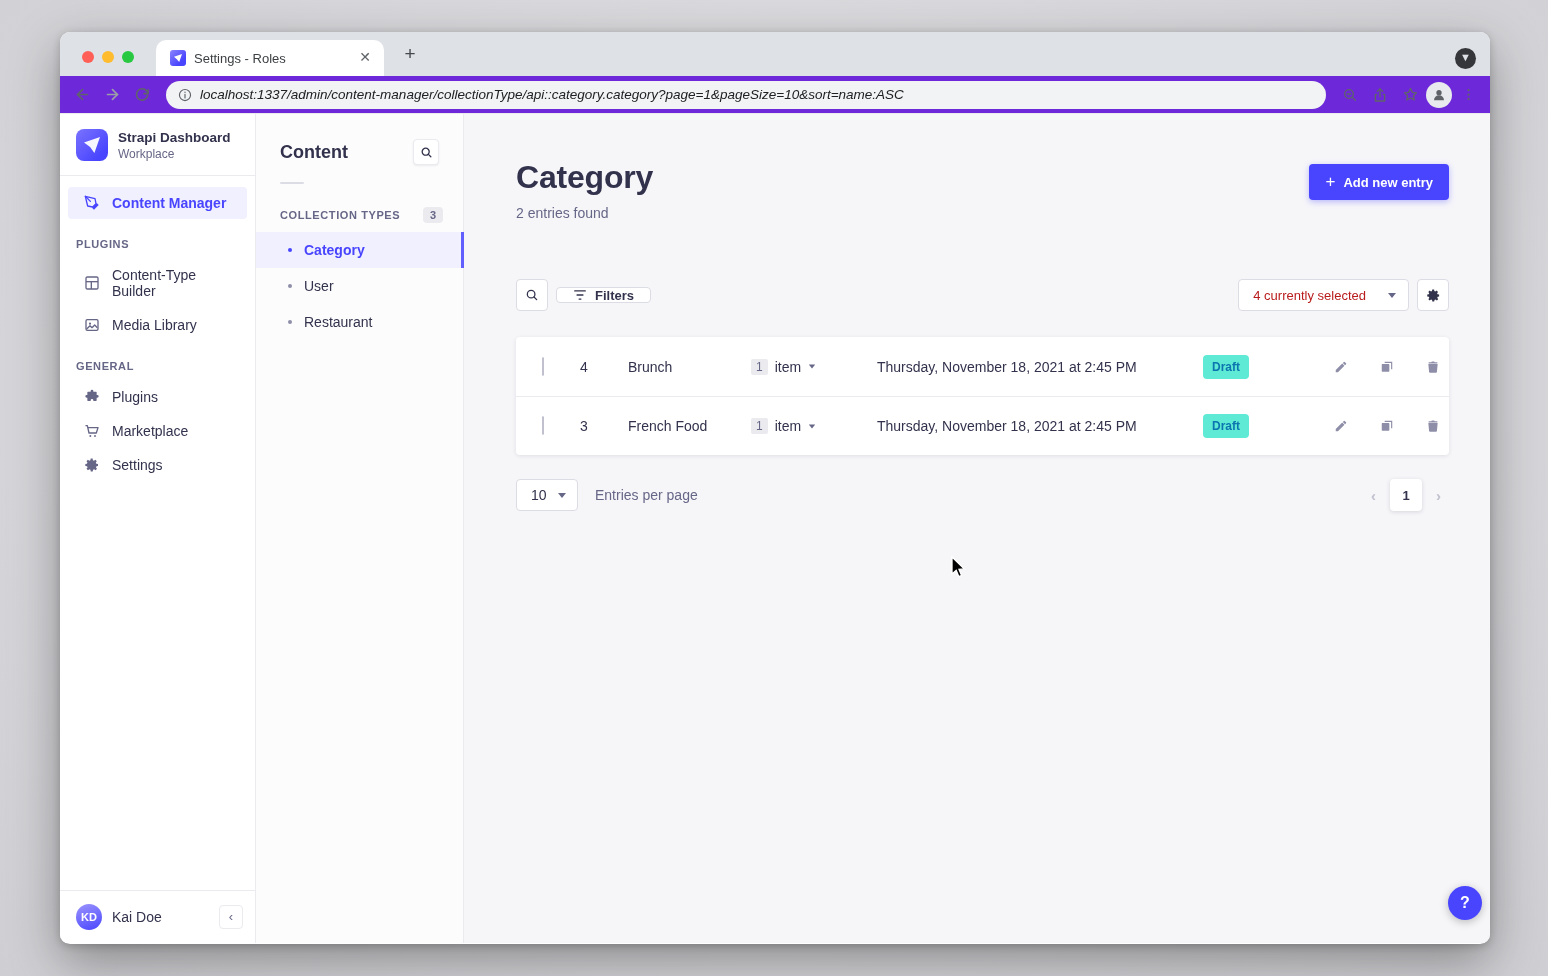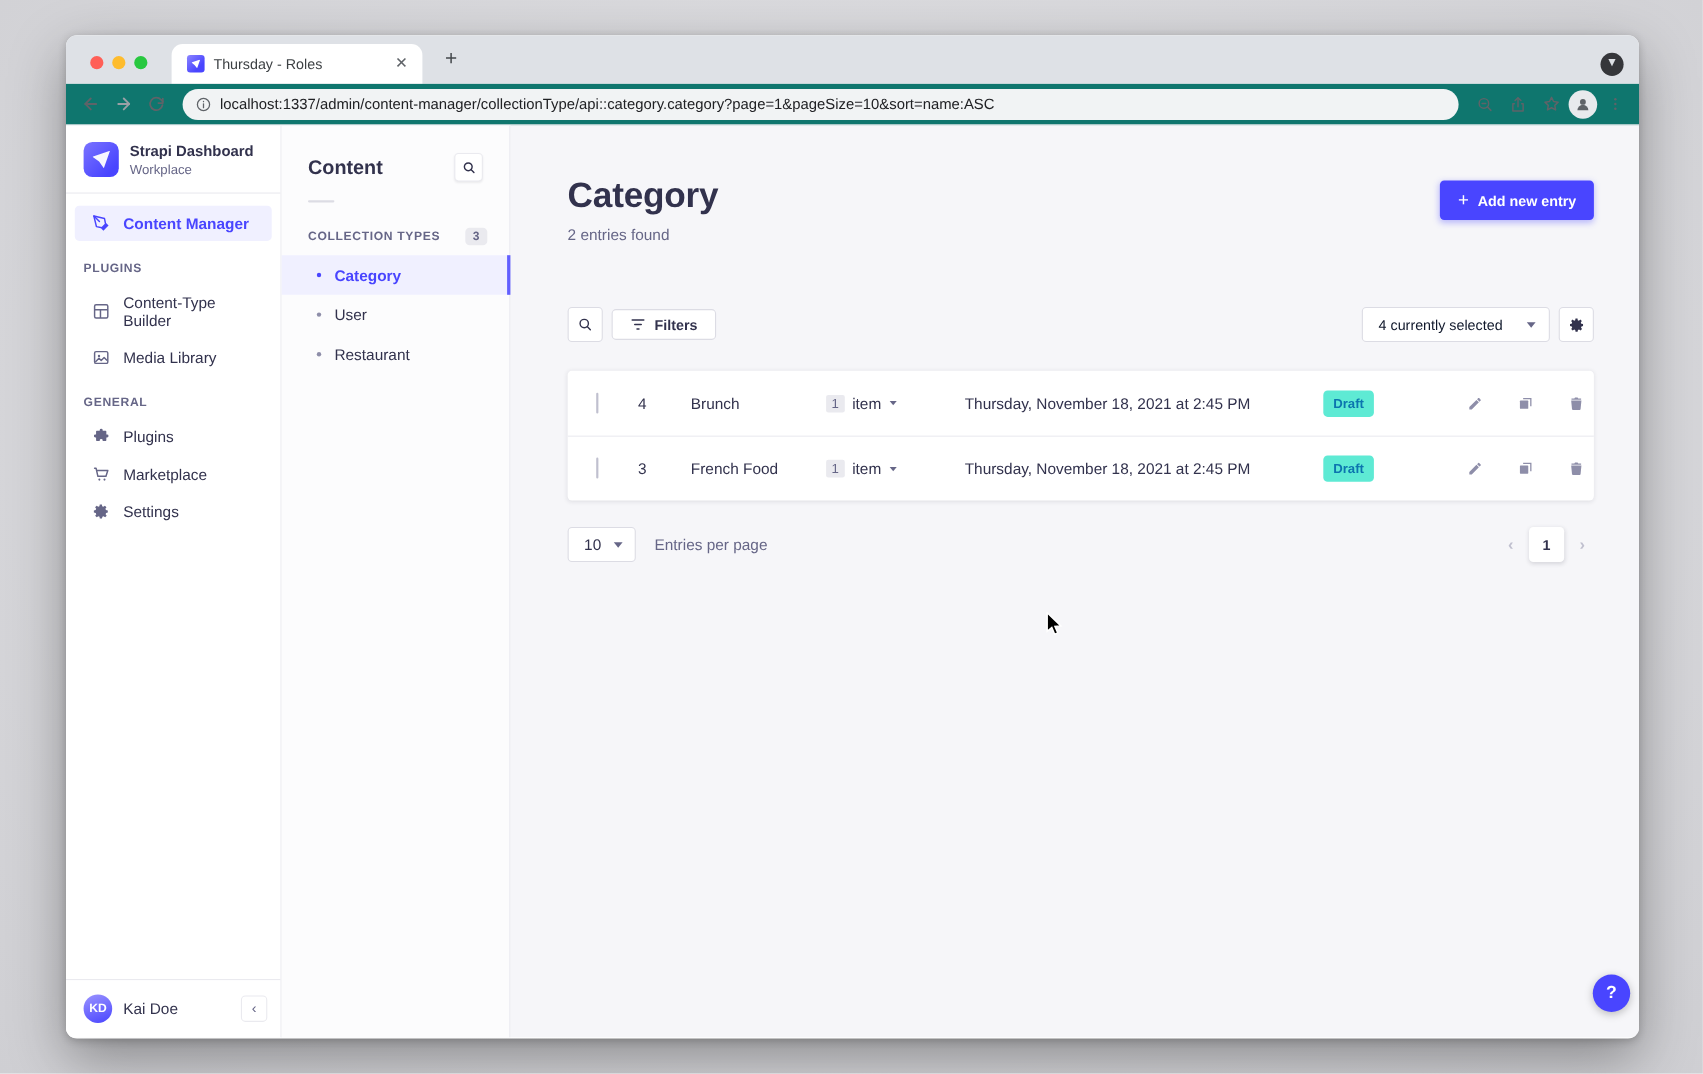--- a/index.html
+++ b/index.html
@@ -29,22 +29,22 @@
     background:linear-gradient(135deg,#8c85ff 0%,#4945ff 70%); position:relative; flex:none; }
   .tab-favicon::after{ content:""; position:absolute; left:4px; top:4px; width:8px; height:8px;
     background:#fff; clip-path:polygon(0 35%, 100% 0, 65% 100%, 35% 65%); }
   .tab-title { font-size:13px; color:#3c4043; flex:1; white-space:nowrap; overflow:hidden; }
   .tab-close { font-size:14px; color:#5f6368; width:18px; height:18px; line-height:17px;
     text-align:center; border-radius:50%; cursor:pointer; }
   .newtab-btn { position:absolute; left:338px; top:11px; width:24px; height:24px; border-radius:50%;
     color:#45494d; font-size:19px; line-height:22px; text-align:center; cursor:pointer; }
   .tabsearch-btn { position:absolute; right:14px; top:16px; width:21px; height:21px; border-radius:50%;
     background:#35363a; color:#dee1e6; text-align:center; line-height:19px; font-size:11px; cursor:pointer; }
-  .toolbar { height:38px; background:#0f766e; display:flex; align-items:center; padding:13px 8px;
-    border-bottom:1px solid #ebebee; gap:2px; }
+  .toolbar { height:38px; background:#6d28d9; display:flex; align-items:center; padding:13px 8px;
+    border-bottom:1px solid #ebebee; gap:2px;font-style:italic; }
   .nav-btn { width:28px; height:28px; display:flex; align-items:center; justify-content:center;
     border-radius:50%; flex:none; cursor:pointer; }
   .urlbar { flex:1; height:28px; background:#f1f3f4; border-radius:14px; margin:0 8px;
     display:flex; align-items:center; padding:0 12px; gap:8px; min-width:0; }
   .url-text { font-size:13.5px; color:#202124; white-space:nowrap; overflow:hidden; }
   .avatar-btn { width:26px; height:26px; border-radius:50%; background:#e8eaed;
     display:flex; align-items:center; justify-content:center; flex:none; cursor:pointer; }
   
   .app { display:flex; height:829px; background:#f6f6f9; }
   
@@ -98,27 +98,27 @@
   .page-title { font-size:32px; font-weight:bold; color:#32324d; letter-spacing:-.2px; }
   .page-subtitle { font-size:14px; color:#666687; margin-top:9px; }
   .add-entry-btn { position:absolute; top:50px; right:41px; background:#4945ff; color:#fff;
     border:none; border-radius:4px; font-size:13px; font-weight:bold; font-family:inherit;
     padding:0 16px; height:36px; display:flex; align-items:center; gap:8px; cursor:pointer;
     box-shadow:0 2px 6px rgba(73,69,255,.35); }
   .add-entry-btn .plus { font-size:17px; font-weight:normal; line-height:1; margin-top:-1px; }
   .actions-row { display:flex; align-items:center; margin-top:58px; gap:8px; }
   .sq-btn { width:32px; height:32px; background:#fff; border:1px solid #dcdce4; border-radius:4px;
     display:flex; align-items:center; justify-content:center; cursor:pointer; flex:none; }
-  .filters-btn { height:28px; background:#fff; border:1px solid #dcdce4; border-radius:4px;
+  .filters-btn { height:16px; background:#fff; border:1px solid #dcdce4; border-radius:4px;
     display:flex; align-items:center; gap:8px; padding:0 16px; font-size:13px; font-weight:bold;
     color:#32324d; cursor:pointer; font-family:inherit; }
   .actions-spacer { flex:1; }
   .select-box { height:32px; background:#fff; border:1px solid #dcdce4; border-radius:4px;
     display:flex; align-items:center; gap:22px; padding:0 12px 0 14px; font-size:13px;
-    color:#0f172a; cursor:pointer; }
+    color:#b91c1c; cursor:pointer; }
   .chev { width:0; height:0; border-left:4px solid transparent; border-right:4px solid transparent;
     border-top:5px solid #666687; }
   
   .table-card { margin-top:26px; background:#fff; border-radius:4px;
     box-shadow:0 1px 4px rgba(33,33,52,.1); overflow:hidden; }
   .trow { display:flex; align-items:center; padding-left:26px; padding-right:24px; }
   .thead { height:42px; border-bottom:1px solid #eaeaef; }
   .th { font-size:11px; font-weight:bold; letter-spacing:.5px; color:#666687;
     display:flex; align-items:center; gap:6px; }
   .tbody-row { height:59px; }
@@ -163,21 +163,21 @@
 <div class="window">
 
   <div class="tabstrip">
     <div class="traffic">
       <span class="tl-red"></span>
       <span class="tl-yellow"></span>
       <span class="tl-green"></span>
     </div>
     <div class="tab">
       <span class="tab-favicon"></span>
-      <span class="tab-title">Thursday - Roles</span>
+      <span class="tab-title">Settings - Roles</span>
       <span class="tab-close">✕</span>
     </div>
     <div class="newtab-btn">+</div>
     <div class="tabsearch-btn">▼</div>
   </div>
 
   <div class="toolbar">
     <div class="nav-btn">
       <svg width="17" height="17" viewBox="0 0 24 24" fill="none" stroke="#5f6368" stroke-width="2.4" stroke-linecap="round" stroke-linejoin="round">
           <path d="M19 12H5"></path>

